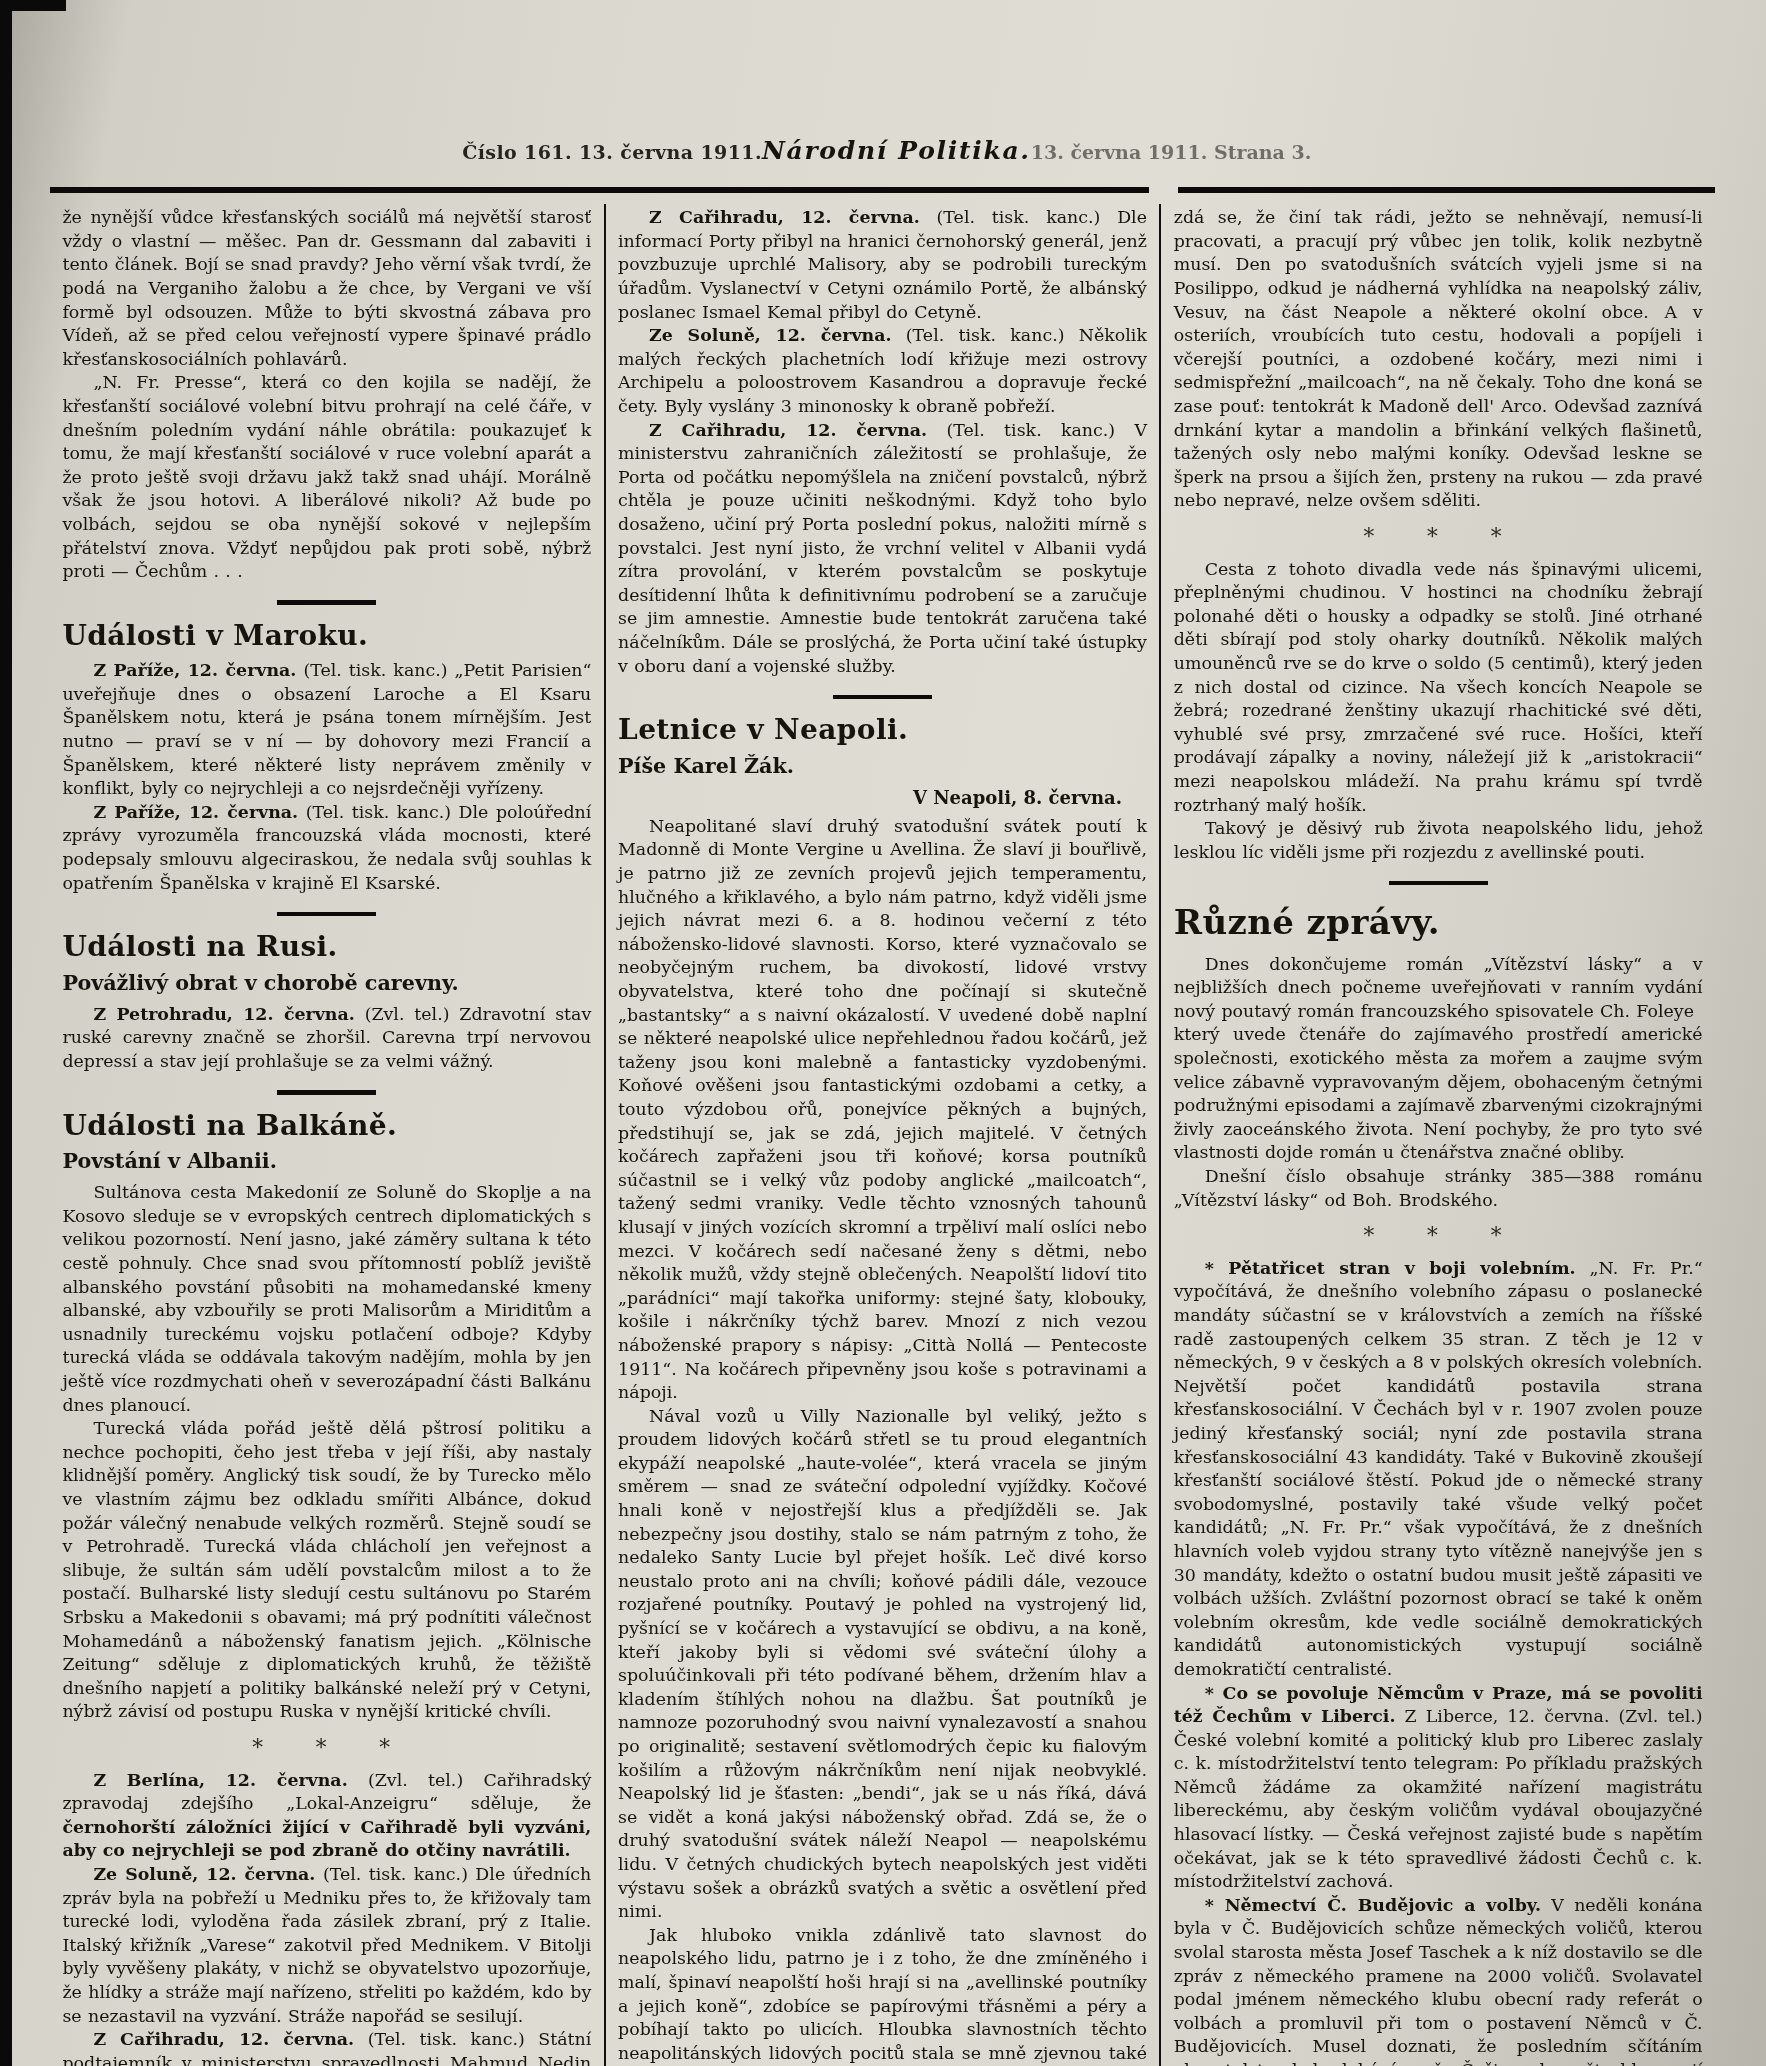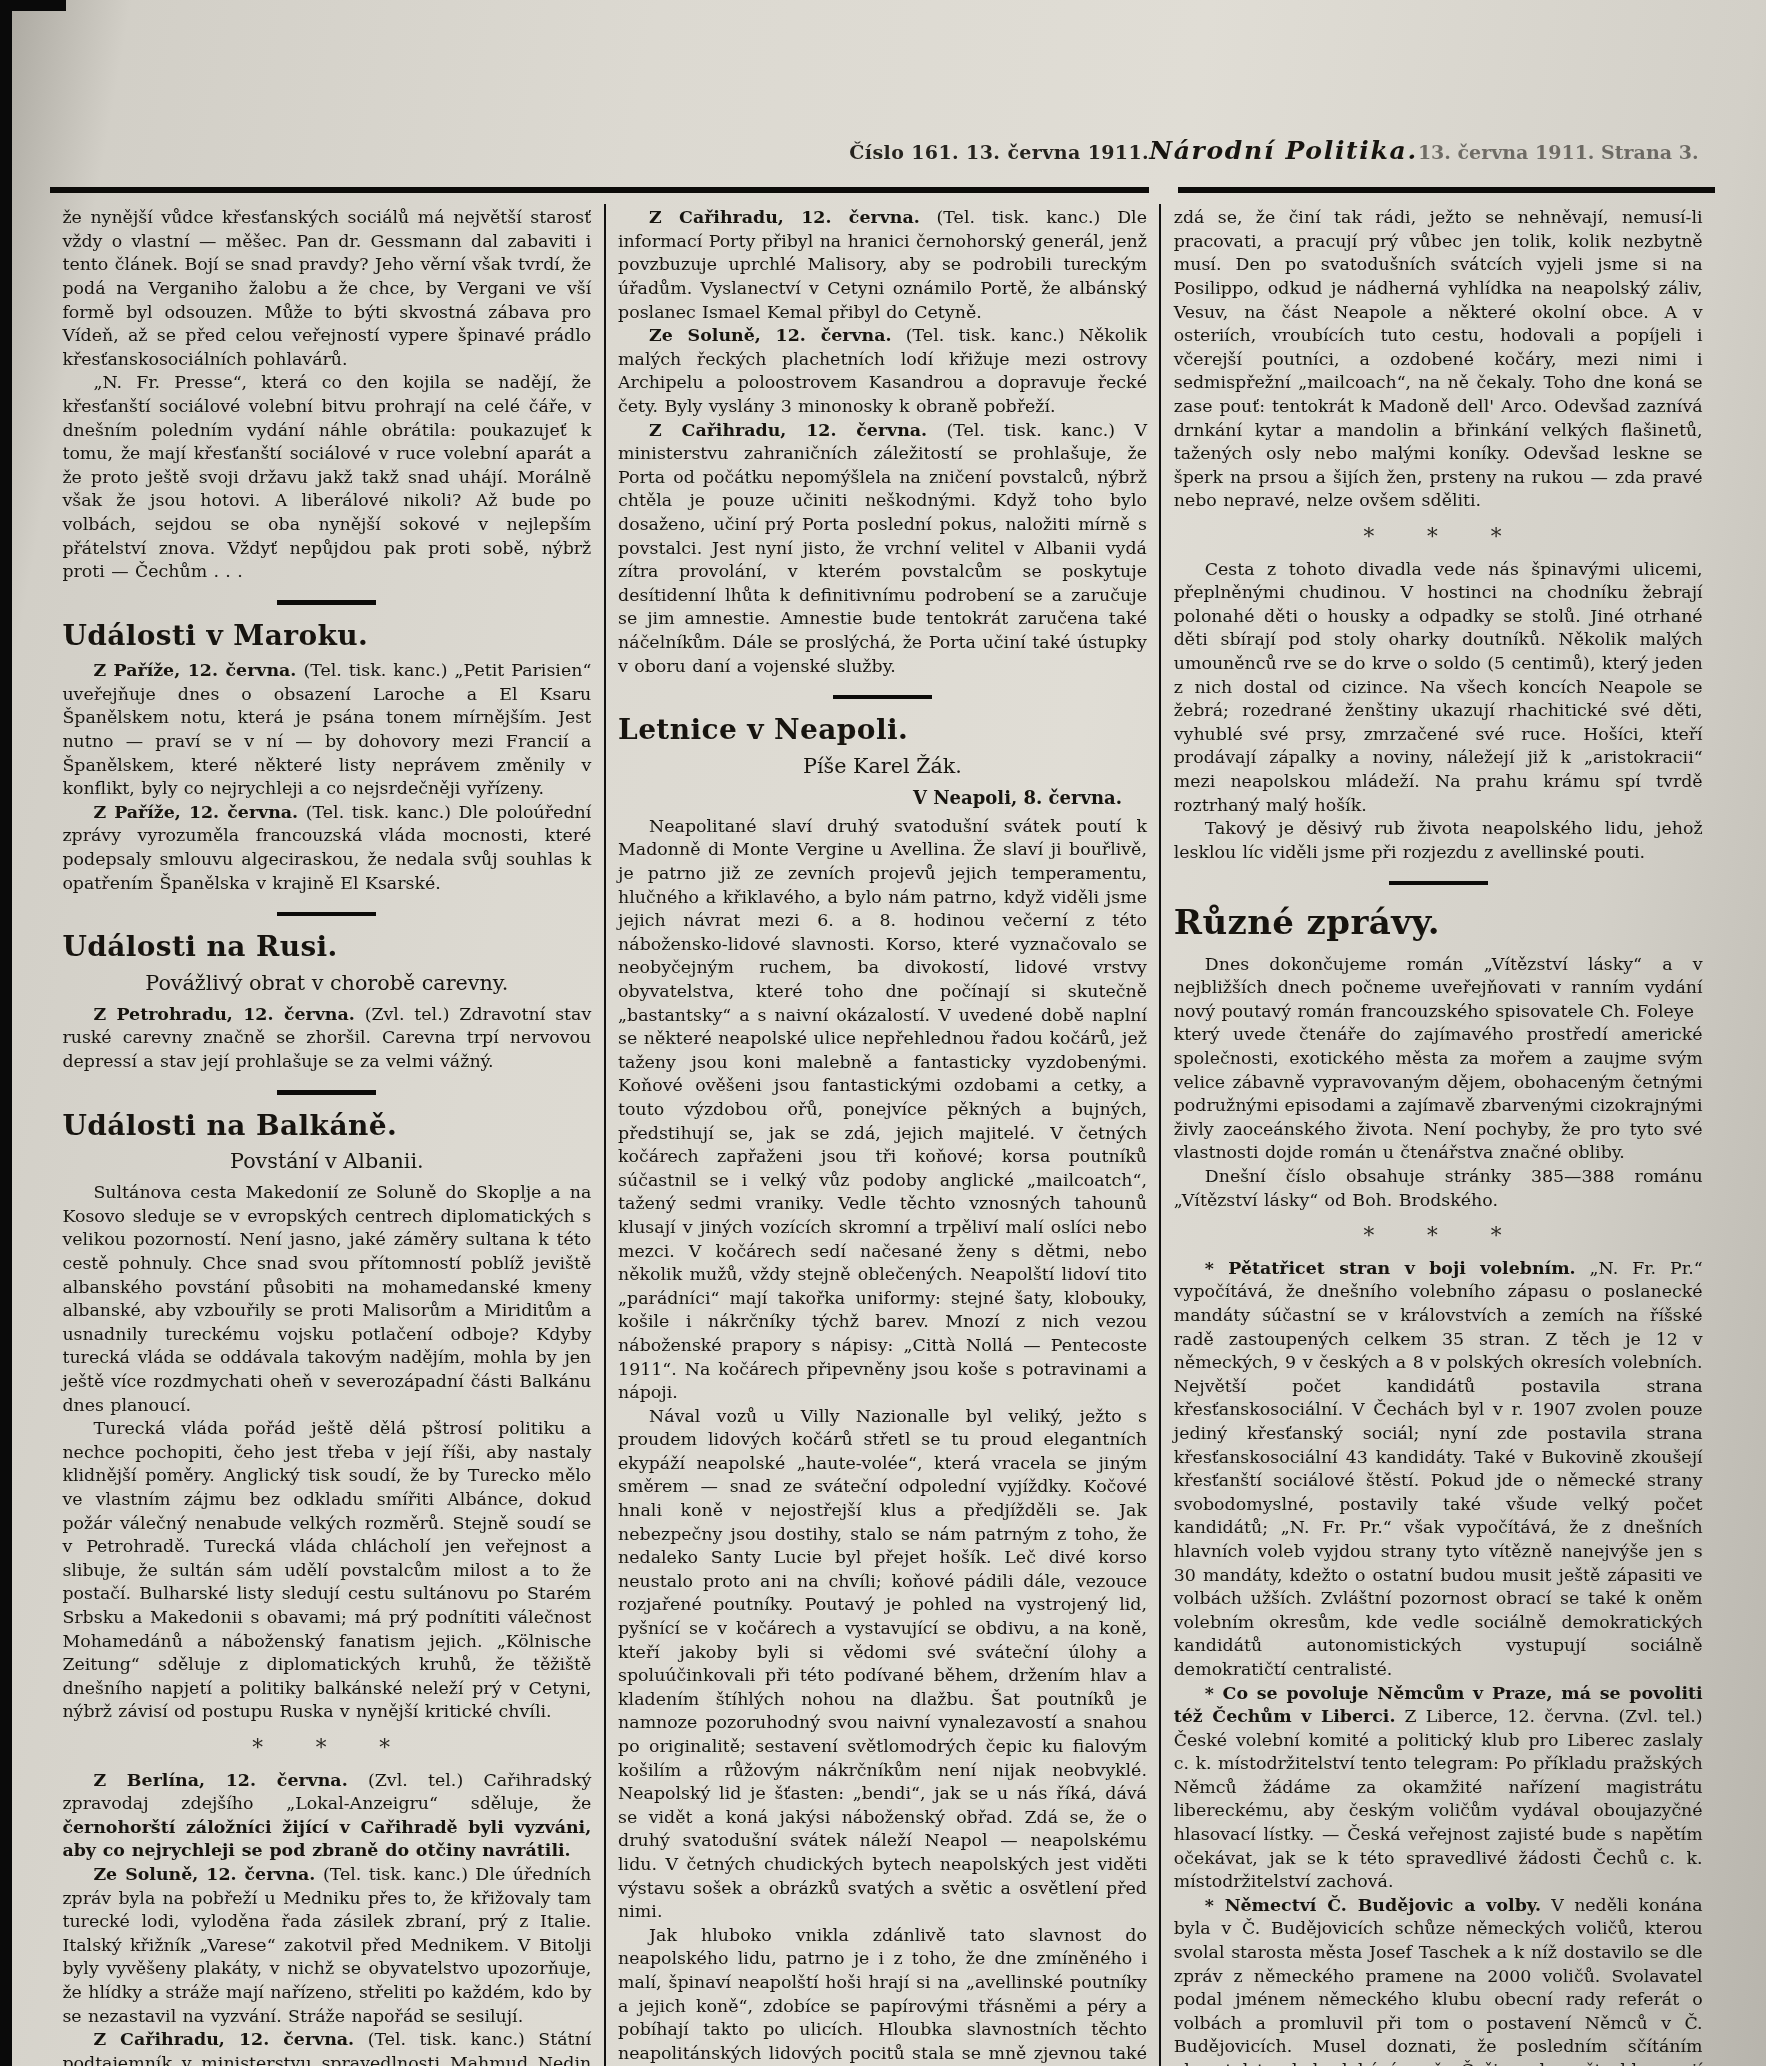--- a/index.html
+++ b/index.html
@@ -5,37 +5,37 @@
   html,body{margin:0;padding:0;}
   body{
     width:1766px;height:2464px;position:relative;overflow:hidden;
     background:linear-gradient(100deg,#a9a69e 0%,#d2cfc7 6%,#dcd9d1 30%,#e0ddd5 55%,#d3d0c8 80%,#b7b4ac 97%,#8f8c84 100%);
     font-family:"DejaVu Serif","Liberation Serif",serif;
     color:#17140f;
   }
   .scan-edge-left{position:absolute;left:0;top:0;width:12.4px;height:100%;background:#0a0a0a;}
   .scan-edge-top{position:absolute;left:0;top:0;width:66px;height:10.7px;background:#0a0a0a;}
   .page{position:absolute;left:50px;top:136px;width:1665px;}
-  .masthead{display:flex;align-items:baseline;justify-content:flex-end;padding:0 16.5px 0 25px;}
+  .masthead{display:flex;align-items:baseline;justify-content:center;padding:0 16.5px 0 25px;}
   .masthead .issue{font-size:19px;font-weight:bold;letter-spacing:0.4px;opacity:.92;}
   .masthead .title{font-size:25px;font-weight:bold;letter-spacing:1.7px;font-style:italic;}
   .masthead .page-no{font-size:19px;font-weight:bold;opacity:.55;filter:blur(0.4px);}
   .head-rule{display:flex;gap:29px;margin:21.5px 0 0 0;}
   .head-rule .seg1{height:6.6px;background:#0c0b09;flex:0 0 66%;}
   .head-rule .seg2{height:6.6px;background:#0c0b09;flex:1;}
   .columns{display:flex;margin-top:10.7px;min-height:2198px;}
   .col{flex:1 1 0;padding:2.5px 12.4px 0 12.4px;}
   .col.mid{border-left:2.1px solid #111;border-right:2.1px solid #111;}
   .para{margin:0;font-size:17.4px;line-height:23.6px;text-align:justify;text-indent:31px;
     word-spacing:0.8px;}
   .para.noindent{text-indent:0;}
   .para .bold{font-weight:bold;}
   .h1{font-size:28px;font-weight:bold;text-align:left;margin:12.4px 0 7.4px 0;letter-spacing:0.4px;}
   .h1.xl{font-size:34px;margin:16.5px 0 10.7px 0;}
-  .h2{font-size:20.7px;font-weight:normal;text-align:center;margin:2.5px 0 8.3px 0;}
+  .h2{font-size:20.7px;font-weight:bold;text-align:left;margin:2.5px 0 8.3px 0;}
   .dateline{margin:0 25px 6px 0;font-size:18px;line-height:23px;text-align:right;font-weight:bold;}
   .rule{width:99px;height:4.5px;background:#0c0b09;margin:16.5px auto 14px auto;}
   .stars{text-align:center;font-size:21.5px;letter-spacing:23px;margin:10.7px 0 9px 11.6px;opacity:.9;}
 </style>
 </head>
 <body>
 
 <div class="scan-edge-left"></div>
 <div class="scan-edge-top"></div>
 

